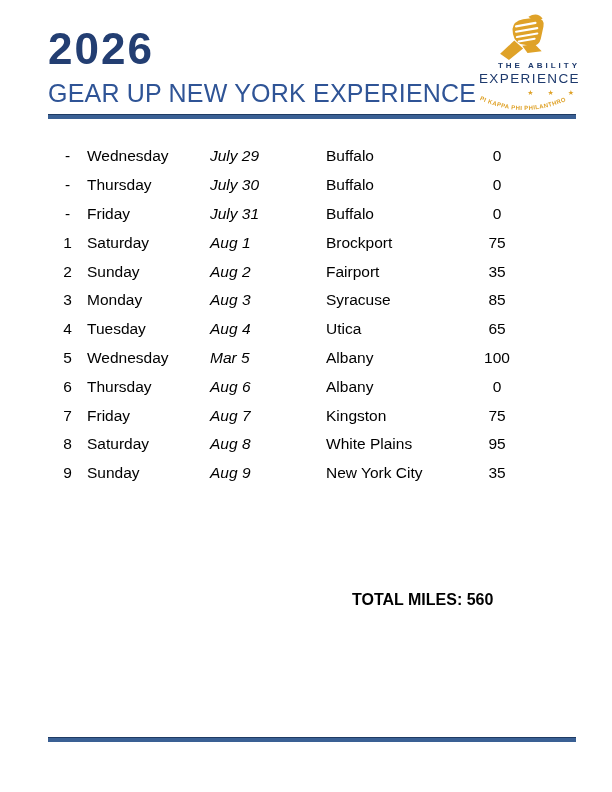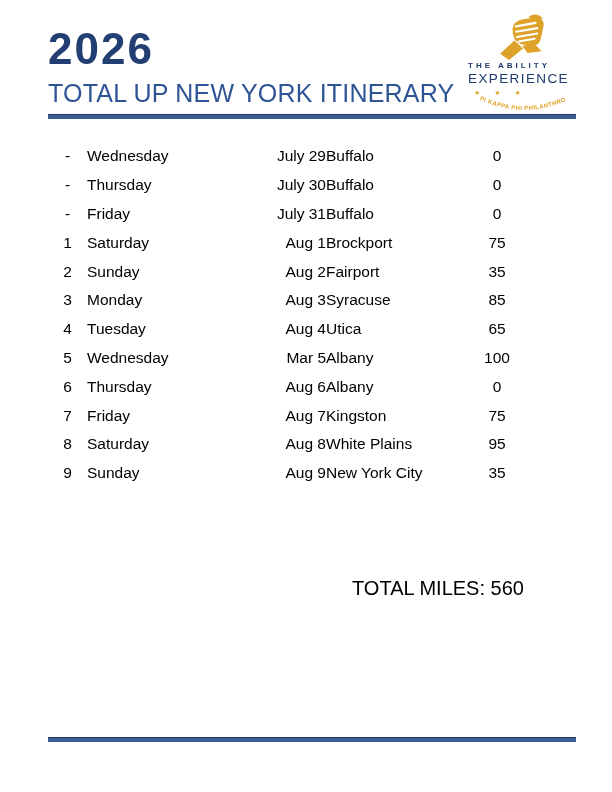--- a/index.html
+++ b/index.html
@@ -26,21 +26,21 @@
     position:absolute;left:48px;width:528px;height:5px;
     background:var(--rule-navy,#3A6094);
     border-top:1px solid #1F3B63;
     box-sizing:border-box;
   }
   .rule.top{top:114px;}
   .rule.bottom{top:737px;}
   
   .logo{
     position:absolute;left:468px;top:14px;width:112px;
-    text-align:left;line-height:1;
+    text-align:right;line-height:1;
   }
   .logo .hands{display:block;margin:0 auto 2px auto;}
   .logo-line1{
     font-size:8px;font-weight:bold;letter-spacing:3px;
     color:var(--logo-navy,#1E3A6D);white-space:nowrap;
   }
   .logo-line2{
     font-size:13.5px;font-weight:normal;letter-spacing:1.4px;
     color:var(--logo-navy,#1E3A6D);margin-top:2px;white-space:nowrap;
   }
@@ -54,37 +54,37 @@
     position:absolute;left:48px;top:142px;
     border-collapse:collapse;table-layout:fixed;
   }
   table.itin td{
     font-size:15.5px;color:var(--body-text,#000000);
     padding:0;white-space:nowrap;overflow:visible;
   }
   table.itin tr{height:28.8px;}
   td.c-num{text-align:center;}
   td.c-weekday{padding-left:6px;}
-  td.c-date{text-align:right;}
+  td.c-date{text-align:left;font-style:italic;}
   td.c-city{padding-left:14px;}
   td.c-miles{text-align:center;}
   
   .total{
-    position:absolute;left:352px;top:577px;
-    font-size:20px;font-weight:normal;
+    position:absolute;left:352px;top:591px;
+    font-size:16px;font-weight:bold;
     color:var(--body-text,#000000);white-space:nowrap;
   }
 </style>
 </head>
 <body>
 
 <div class="page">
 
   <div class="year">2026</div>
-  <div class="doc-title">TOTAL UP NEW YORK ITINERARY</div>
+  <div class="doc-title">GEAR UP NEW YORK EXPERIENCE</div>
 
   <div class="logo">
     <svg class="hands" width="58" height="46" viewBox="0 0 64 52">
       <g fill="var(--logo-gold,#DFA228)">
         <path d="M5 45 L21 30 L31 39 L15 52 Z"></path>
         <path d="M19 17 Q20 8 31 6 L46 4 Q56 6 54 14 L51 28 Q49 37 39 36 L28 34 Q19 30 19 17 Z"></path>
         <path d="M37 3 Q47 -3 53 5 L45 10 Z"></path>
         <path d="M30 36 L44 34 L52 42 L36 44 Z"></path>
       </g>
       <g stroke="#ffffff" stroke-width="2.4" fill="none" stroke-linecap="round">

